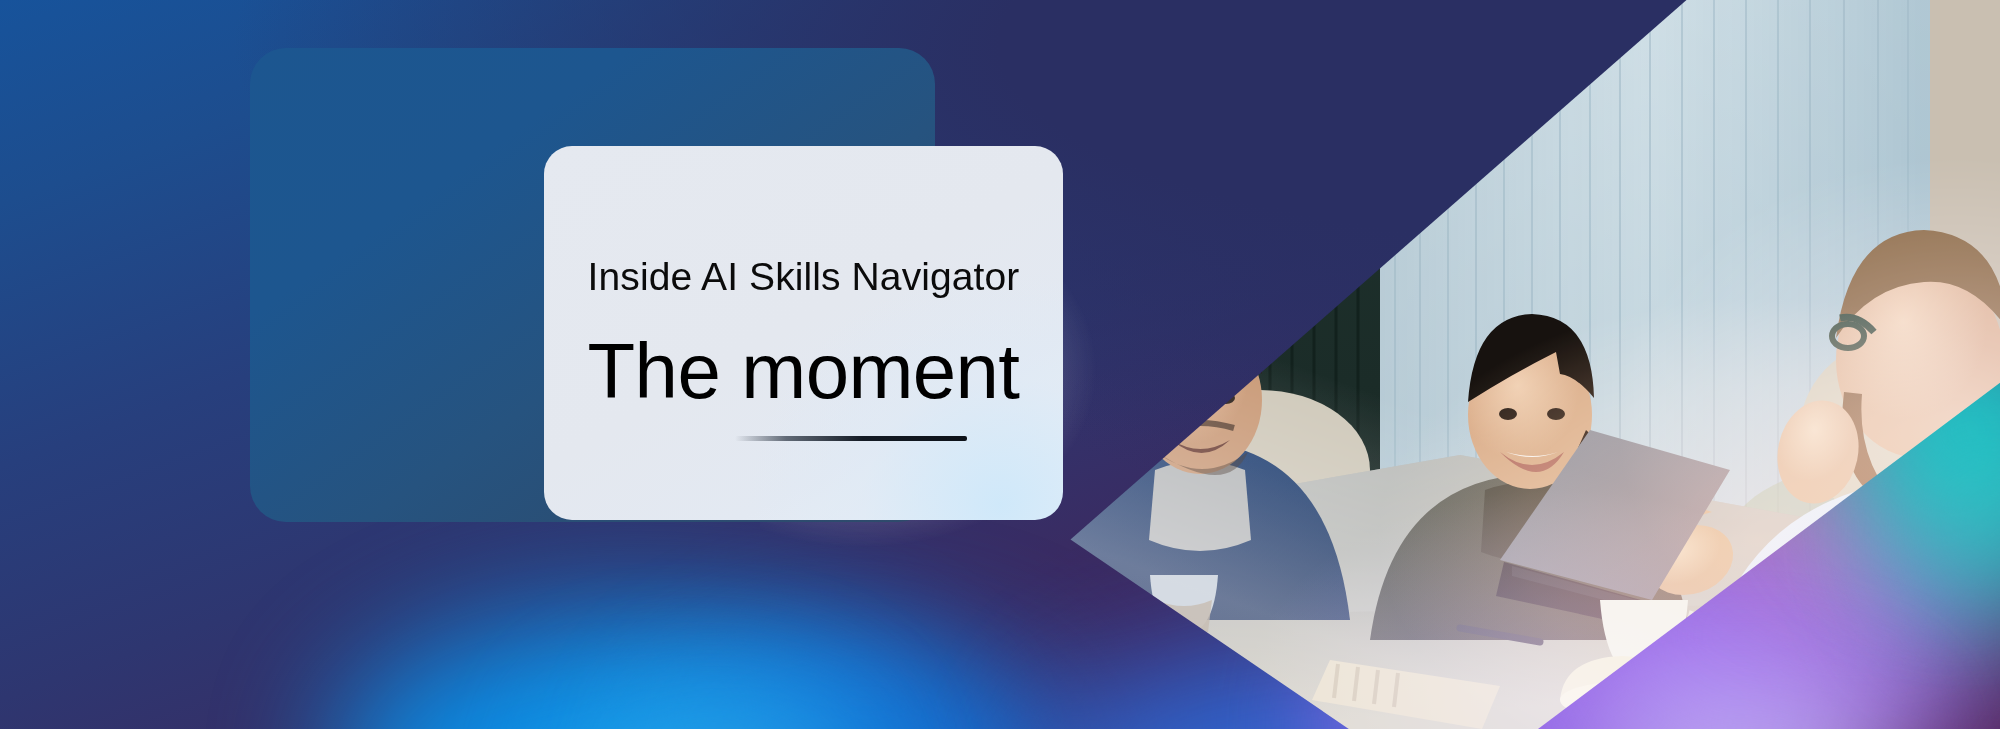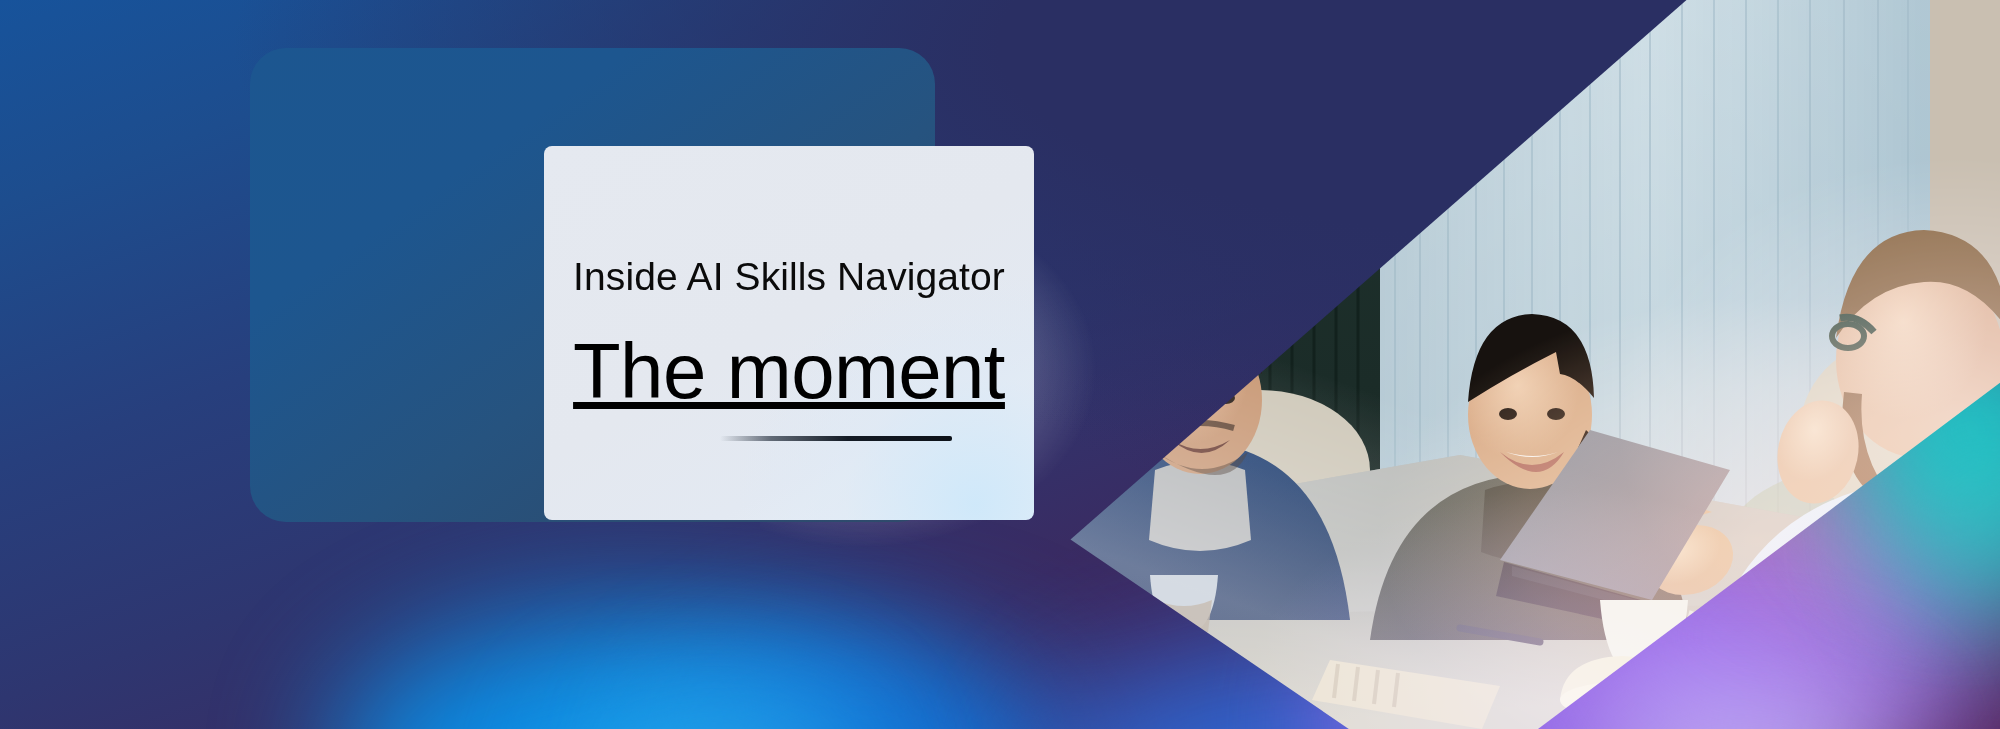--- a/index.html
+++ b/index.html
@@ -63,36 +63,37 @@
   }
 
   
   .outer-card{
     position:absolute;left:250px;top:48px;width:685px;height:474px;
     border-radius:36px;
     background:linear-gradient(145deg,#1c5690 0%,#1d568f 28%,#26537f 58%,#2b4d72 80%,#2f4a6b 100%);
   }
   .inner-card{
     position:absolute;left:294px;top:98px;width:490px;height:374px;
-    border-radius:8px;
+    border-radius:28px;
     background:
       radial-gradient(70% 90% at 88% 96%, rgba(206,232,250,.95) 0%, rgba(222,234,246,.55) 38%, rgba(228,233,241,0) 70%),
       linear-gradient(150deg,#e5e9f0 0%,#e4e8ef 48%,#e3e9f2 72%,#e9f1f8 100%);
     overflow:hidden;
+    padding-left:29px;
   }
   .inner-card-text{
     position:absolute;inset:0;
     display:flex;flex-direction:column;align-items:center;justify-content:center;
     padding:0 28px;box-sizing:border-box;
   }
   .eyebrow{
     font-size:39px;font-weight:400;color:#0b0b0b;letter-spacing:.1px;
     line-height:1.1;white-space:nowrap;margin:0 0 34px 0;
   }
-  .headline-wrap{position:relative;display:inline-block;text-decoration:underline;}
+  .headline-wrap{position:relative;display:inline-block;}
   .headline{
     font-size:78px;font-weight:400;color:#000;letter-spacing:-.6px;
     line-height:1;white-space:nowrap;margin:0;
   }
   .underline{
     position:absolute;left:147px;width:232px;height:5px;bottom:-31px;
     background:linear-gradient(90deg, rgba(30,40,55,0) 0%, rgba(28,38,52,.65) 22%, #141b25 55%, #0d1219 100%);
     border-radius:2px;
   }
 

